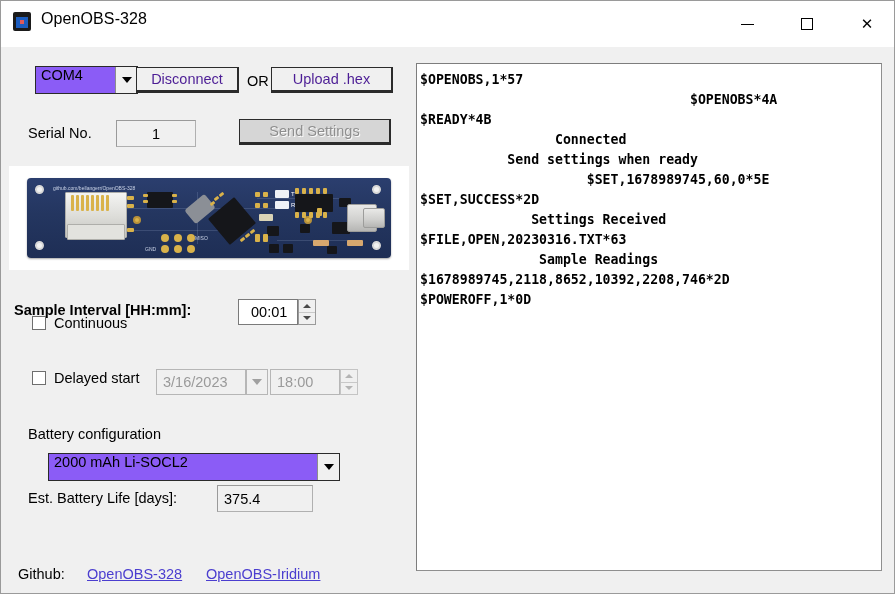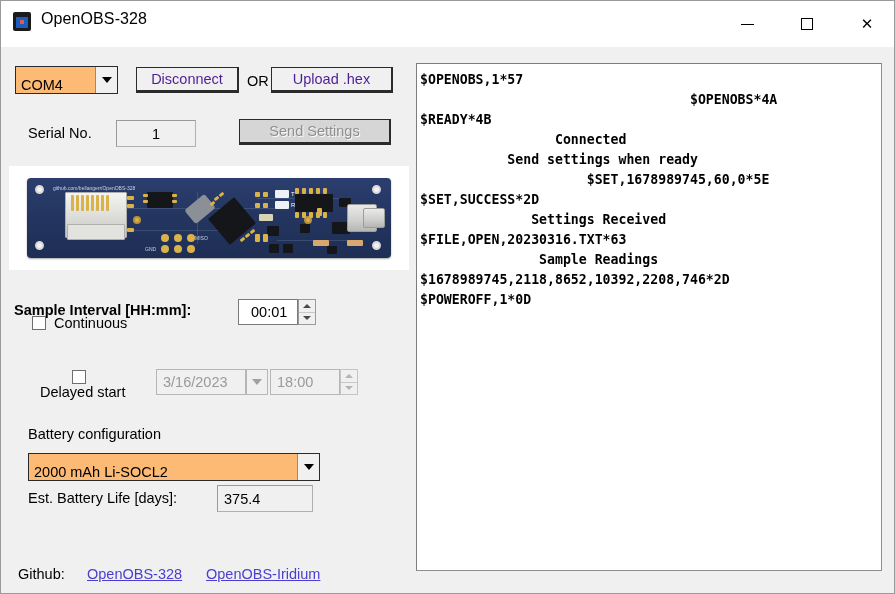--- a/index.html
+++ b/index.html
@@ -92,25 +92,26 @@
   .lbl {
     position: absolute;
     font-size: 14.5px;
     color: #000;
     white-space: nowrap;
   }
 
   
   .combo {
     position: absolute;
-    background: #fdba74;
+    background: #8b5cf6;
     border: 1px solid #2a2a2a;
     box-sizing: border-box;
     display: flex;
-    align-items: flex-end;
+    align-items: flex-start;
+    margin-left: 20px;
   }
   .combo .val {
     padding-left: 5px;
     font-size: 14.5px;
     color: #000;
     flex: 1;
     white-space: nowrap;
     overflow: hidden;
   }
   .combo .arrowbox {
@@ -498,21 +499,21 @@
     <div>
         <span class="tri-dn"></span>
       </div>
   </div>
 
   <div class="cbwrap" style="left:31px; top:314px;">
     <span class="cbox"></span>
     <span class="cblabel">Continuous</span>
   </div>
 
-  <div class="cbwrap" style="left:31px; top:369px;flex-direction:column;">
+  <div class="cbwrap" style="left:31px; top:369px;">
     <span class="cbox"></span>
     <span class="cblabel">Delayed start</span>
   </div>
 
   <div class="dfield" style="left:155px; top:368px; width:90px; height:26px;">3/16/2023</div>
   <div class="dfield" style="left:245px; top:368px; width:22px; height:26px; padding-left:0; justify-content:center;">
     <span class="caret-down dis"></span>
   </div>
 
   <div class="dfield" style="left:269px; top:368px; width:70px; height:26px;">18:00</div>

